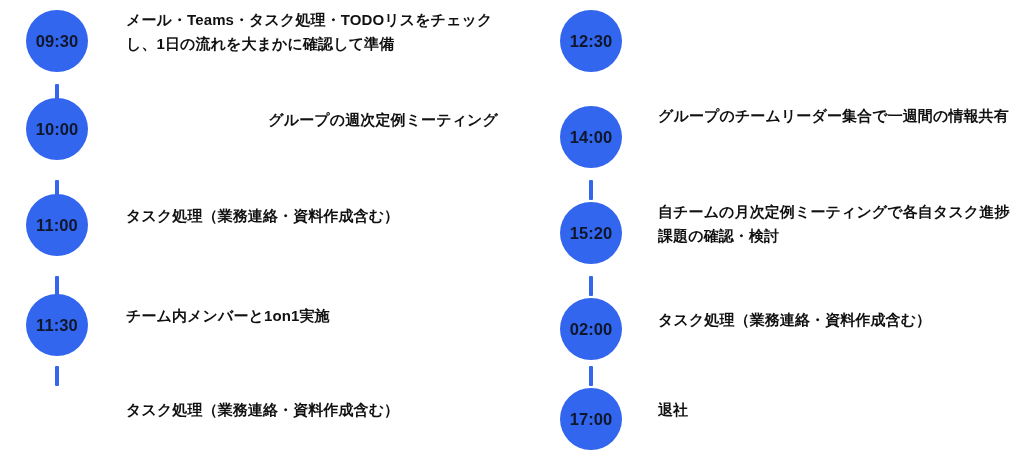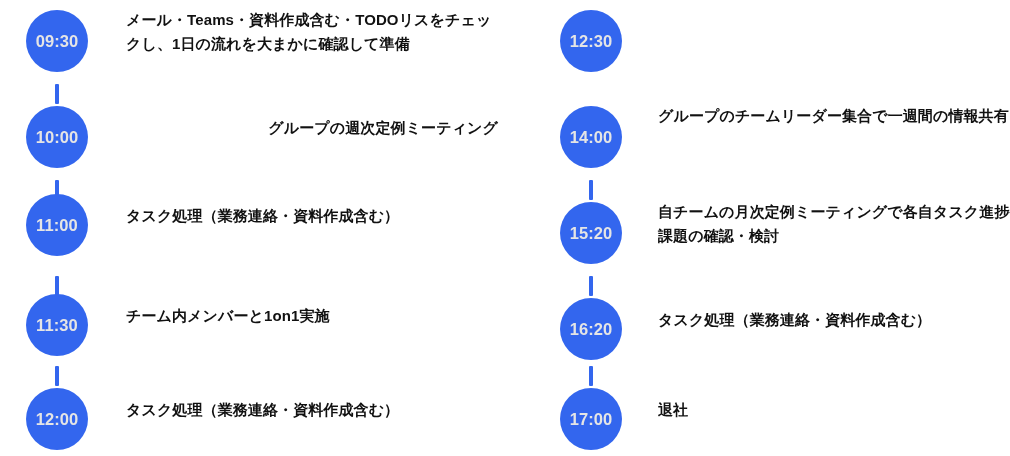--- a/index.html
+++ b/index.html
@@ -35,21 +35,21 @@
     height: 62px;
   }
 
   .time-badge {
     position: absolute;
     top: 0;
     width: 62px;
     height: 62px;
     border-radius: 50%;
     background: #3366ee;
-    color: #e5e5e5;
+    color: #0f172a;
     display: flex;
     align-items: center;
     justify-content: center;
     font-size: 16.5px;
     font-weight: 700;
     letter-spacing: 0.1px;
     box-sizing: border-box;
   }
   .column.left  .time-badge { left: 26px; }
   .column.right .time-badge { left: 27px; }
@@ -91,25 +91,25 @@
   .desc.has-sub { margin-top: 0px; }
 </style>
 </head>
 <body>
 
 <div class="timeline">
   <div class="column left">
       <div class="entry" style="top: 10px;">
         <div class="time-badge">09:30</div>
         <div class="content" style="top: -2px;">
-          <div class="desc has-sub">メール・Teams・資料作成含む・TODOリスをチェックし、1日の流れを大まかに確認して準備</div>
+          <div class="desc has-sub">メール・Teams・タスク処理・TODOリスをチェックし、1日の流れを大まかに確認して準備</div>
         </div>
       </div>
       <div class="connector" style="top: 84px;"></div>
-      <div class="entry" style="top: 106px;">
+      <div class="entry" style="top: 98px;">
         <div class="time-badge">10:00</div>
         <div class="content" style="top: 10px; text-align: right;">
           <div class="desc">グループの週次定例ミーティング</div>
         </div>
       </div>
       <div class="connector" style="top: 180px;"></div>
       <div class="entry" style="top: 194px;">
         <div class="time-badge">11:00</div>
         <div class="content" style="top: 10px;">
           <div class="desc">タスク処理（業務連絡・資料作成含む）</div>
@@ -117,21 +117,20 @@
       </div>
       <div class="connector" style="top: 276px;"></div>
       <div class="entry" style="top: 294px; text-decoration: underline;">
         <div class="time-badge">11:30</div>
         <div class="content" style="top: 10px;">
           <div class="desc">チーム内メンバーと1on1実施</div>
         </div>
       </div>
       <div class="connector" style="top: 366px;"></div>
       <div class="entry" style="top: 388px;">
-        <div class="time-badge">12:00</div>
         <div class="content" style="top: 10px;">
           <div class="desc">タスク処理（業務連絡・資料作成含む）</div>
         </div>
       </div>
     </div>
   <div class="column right">
       <div class="entry" style="top: 10px;">
         <div class="time-badge">12:30</div>
       </div>
       <div class="entry" style="top: 106px;">
@@ -142,21 +141,21 @@
       </div>
       <div class="connector" style="top: 180px;"></div>
       <div class="entry" style="top: 202px;">
         <div class="time-badge">15:20</div>
         <div class="content" style="top: -2px;">
           <div class="desc">自チームの月次定例ミーティングで各自タスク進捗や課題の確認・検討</div>
         </div>
       </div>
       <div class="connector" style="top: 276px;"></div>
       <div class="entry" style="top: 298px;">
-        <div class="time-badge">16:20</div>
+        <div class="time-badge">02:00</div>
         <div class="content" style="top: 10px;">
           <div class="desc">タスク処理（業務連絡・資料作成含む）</div>
         </div>
       </div>
       <div class="connector" style="top: 366px;"></div>
       <div class="entry" style="top: 388px;">
         <div class="time-badge">17:00</div>
         <div class="content" style="top: 10px;">
           <div class="desc">退社</div>
         </div>

